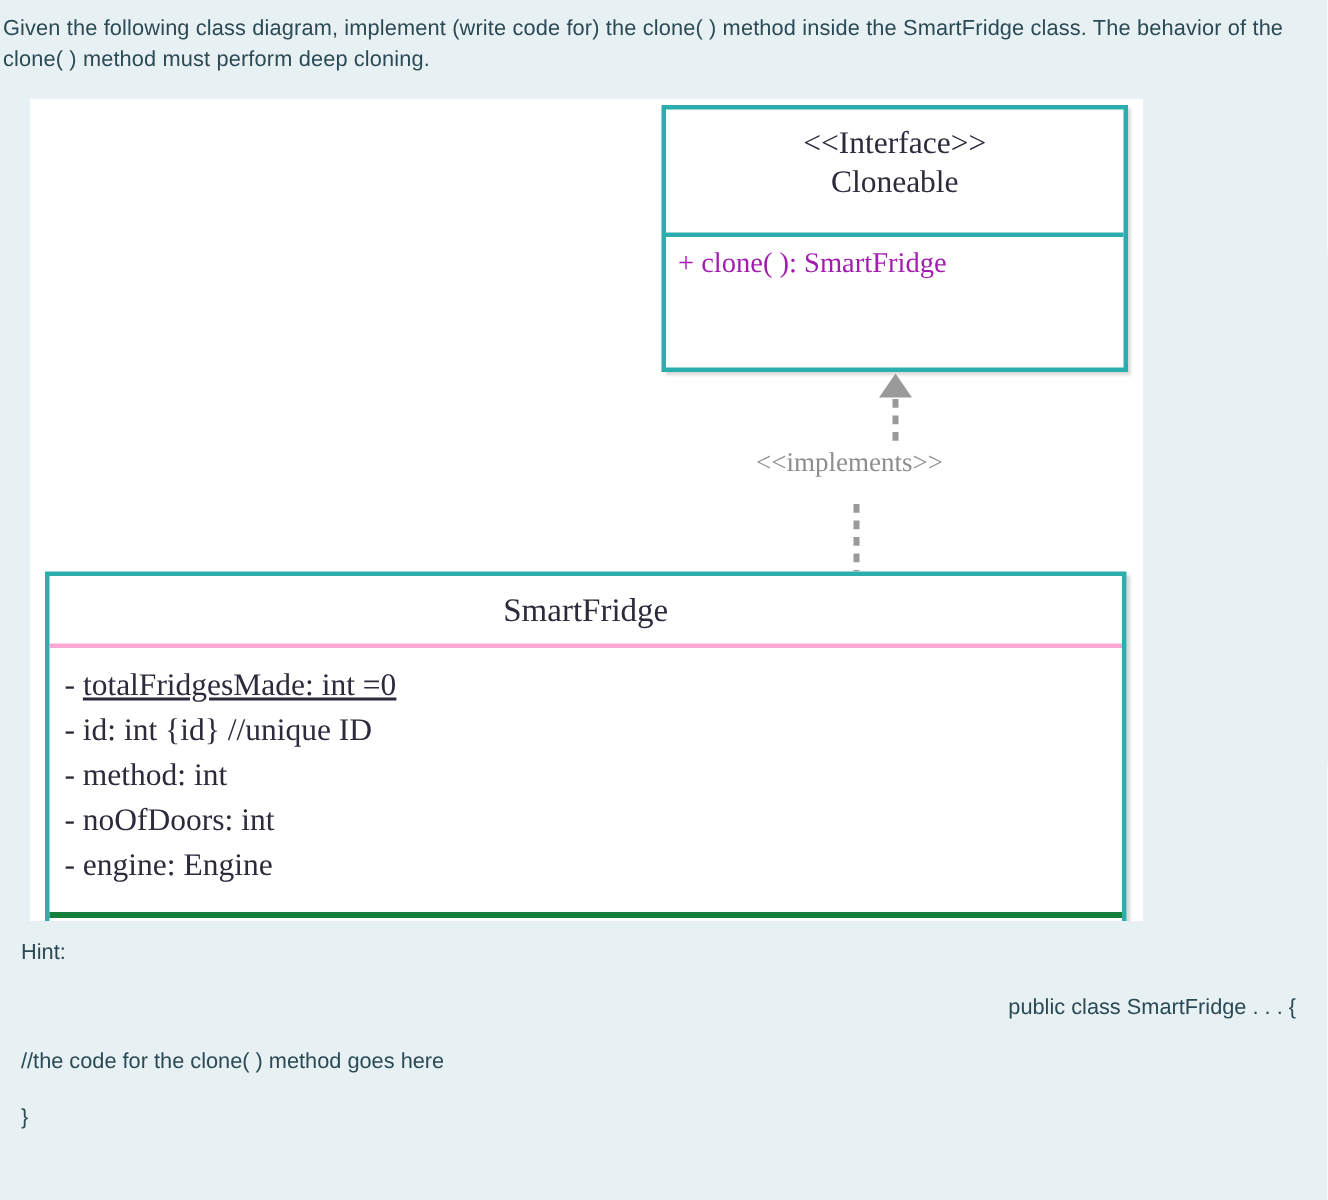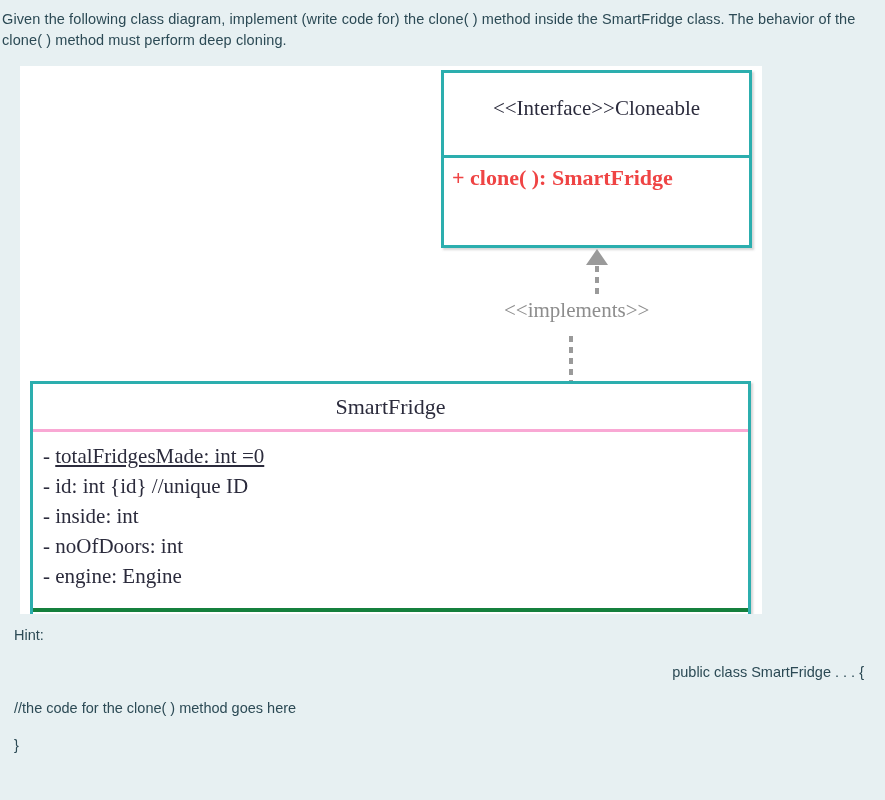--- a/index.html
+++ b/index.html
@@ -51,40 +51,40 @@
     left: 421px;
     top: 4px;
     width: 311px;
     height: 178px;
   }
   .iface-head {
     height: 85px;
     border-bottom: 3px solid #2caeae;
     box-sizing: border-box;
     display: flex;
+    flex-direction: column;
     align-items: center;
     justify-content: center;
     padding-bottom: 10px;
   }
   .iface-head div {
     font-family: "Liberation Serif", serif;
     font-size: 21px;
     color: #2b2b3c;
     line-height: 1.22;
     white-space: nowrap;
   }
   .iface-ops {
     padding: 7px 0 0 8px;
   }
   .iface-ops div {
     font-family: "Liberation Serif", serif;
-    font-size: 22px;
-    color: #ef4444;
-    white-space: nowrap;
-    font-weight: bold;
+    font-size: 19px;
+    color: #a21caf;
+    white-space: nowrap;
   }
 
   
   .impl-arrow {
     position: absolute;
     left: 565px;   
     top: 183px;    
     width: 24px;
     height: 17px;
   }
@@ -108,21 +108,21 @@
     height: 45px;
     background-image: linear-gradient(to bottom, #9a9a9a 0, #9a9a9a 6px, transparent 6px, transparent 11px);
     background-size: 4px 11px;
     background-repeat: repeat-y;
   }
   .impl-label {
     position: absolute;
     left: 484px;   
     top: 232px;    
     font-family: "Liberation Serif", serif;
-    font-size: 21px;
+    font-size: 18px;
     color: #8d8d8d;
     white-space: nowrap;
   }
 
   
   .sf-box {
     left: 10px;    
     top: 315px;    
     width: 721px;
     height: 300px; 
@@ -196,21 +196,21 @@
   <div class="impl-label">&lt;&lt;implements&gt;&gt;</div>
   <div class="impl-dash-bot"></div>
 
   <div class="uml-box sf-box">
     <div class="sf-head">
       <div>SmartFridge</div>
     </div>
     <div class="sf-attrs">
       <div class="attr">-&nbsp;<span class="u">totalFridgesMade: int =0</span></div>
       <div class="attr">- id: int {id} //unique ID</div>
-      <div class="attr">- inside: int</div>
+      <div class="attr">- method: int</div>
       <div class="attr">- noOfDoors: int</div>
       <div class="attr">- engine: Engine</div>
     </div>
     <div class="sf-ops"></div>
   </div>
 
 </div>
 
 <div class="hint">
   <p class="line">Hint:</p>

